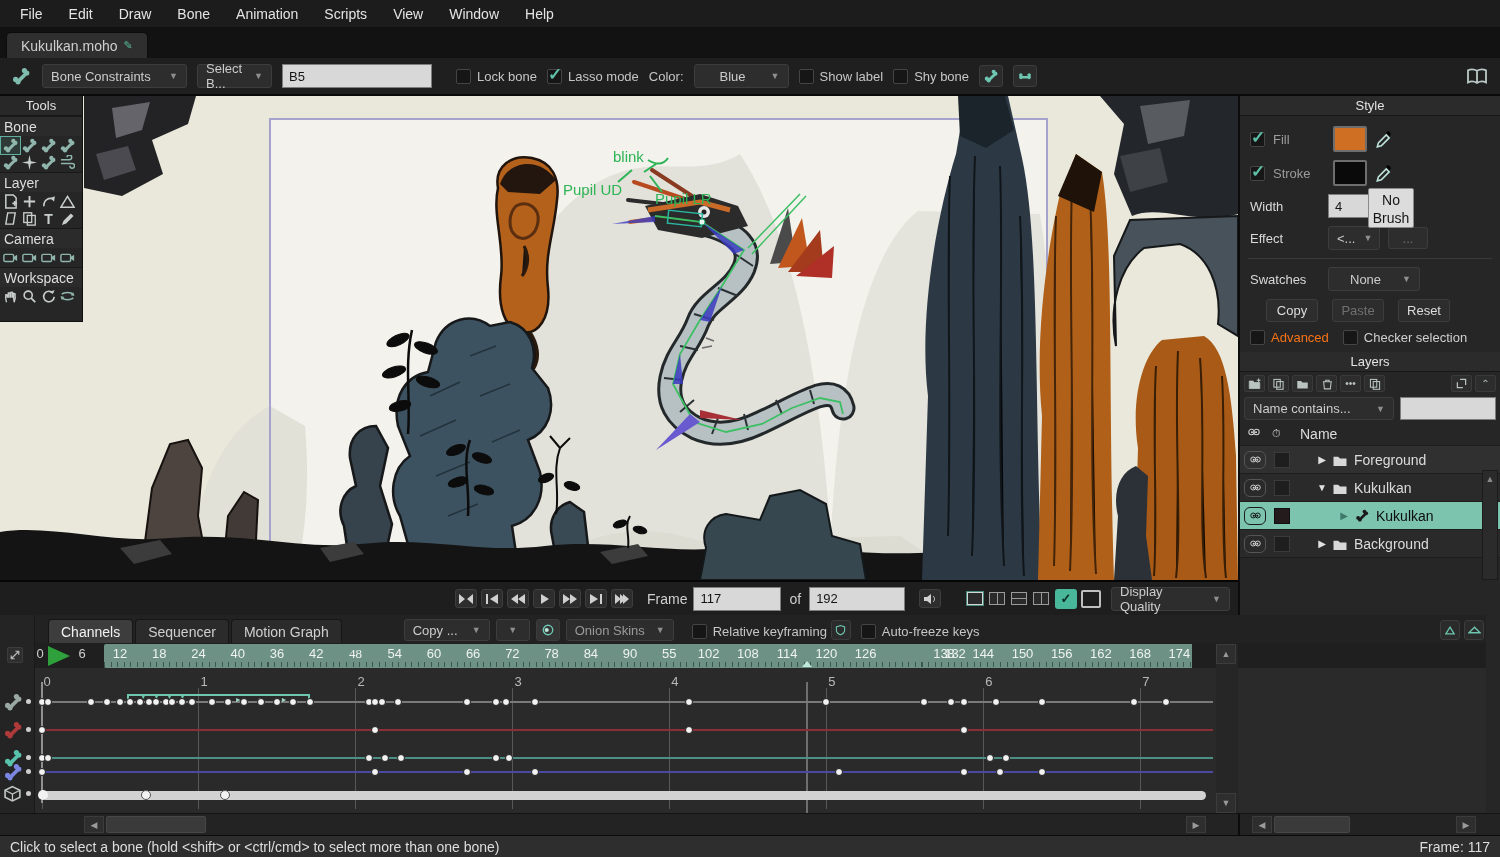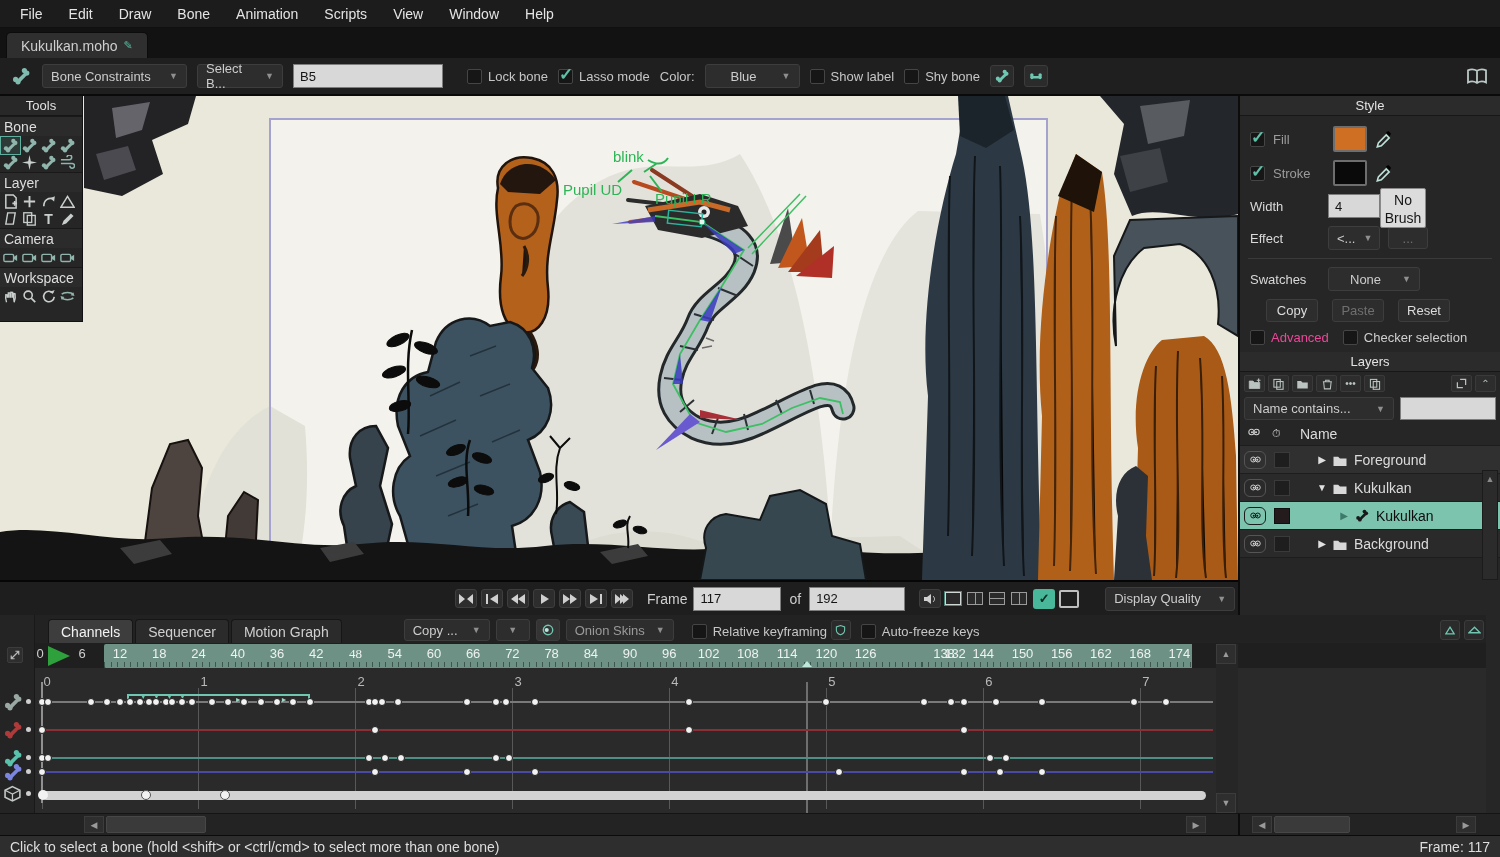--- a/index.html
+++ b/index.html
@@ -216,21 +216,21 @@
 <div id="options-bar" class="abs">
   <span class="tool-ic">
         <svg class="ic" viewBox="0 0 18 18" fill="currentColor">
           <use href="#i-bone"></use>
         </svg>
       </span>
   <div class="dd" style="width:145px">
     <span>Bone Constraints</span>
         <span class="arr">▼</span>
   </div>
-  <div class="dd" style="width:86px">
+  <div class="dd" style="width:75px">
     <span>Select B...</span>
         <span class="arr">▼</span>
   </div>
   <div class="input-light" style="width:150px">B5</div>
   <div class="cb-row" style="margin-left:14px">
     <span class="cb"></span>
     <span>Lock bone</span>
   </div>
   <div class="cb-row">
     <span class="cb on"></span>
@@ -549,21 +549,21 @@
     <div class="srow">
       <span class="cb on"></span>
       <span class="slabel" style="width:52px">Stroke</span>
       <span class="swatch" id="stroke-swatch" style="background: rgb(10, 10, 10);"></span>
       <span class="dropper">
             <svg class="ic" viewBox="0 0 16 16">
               <use href="#i-dropper"></use>
             </svg>
           </span>
     </div>
-    <div id="no-brush" class="abs" style="left:140px; top:66px">No Brush</div>
+    <div id="no-brush" class="abs" style="left:128px; top:66px">No Brush</div>
     <div class="srow">
       <span style="color:#d9d9d9; width:70px">Width</span>
       <div class="input-light" style="width:52px">4</div>
     </div>
     <div class="srow">
       <span style="color:#d9d9d9; width:70px">Effect</span>
       <div class="dd" style="width:52px">
         <span>&lt;...</span>
             <span class="arr">▼</span>
       </div>
@@ -577,21 +577,21 @@
             <span class="arr">▼</span>
       </div>
     </div>
     <div class="srow" style="gap:14px; padding-left:26px">
       <div class="btn" style="width:52px; height:23px">Copy</div>
       <div class="btn dim" style="width:52px; height:23px">Paste</div>
       <div class="btn" style="width:52px; height:23px">Reset</div>
     </div>
     <div class="srow" style="gap:6px">
       <span class="cb"></span>
-      <span style="color:#ec4899">Advanced</span>
+      <span style="color:#f97316">Advanced</span>
       <span class="cb" style="margin-left:8px"></span>
       <span style="color:#cfcfcf">Checker selection</span>
     </div>
   </div>
 
   <div class="panel-hd" style="margin-top:2px">Layers</div>
   <div style="position:relative">
     <div id="layers-toolbar">
       <span class="lt-btn">
             <svg style="width:13px;height:12px" viewBox="0 0 16 16" stroke="currentColor" fill="currentColor">
@@ -770,21 +770,21 @@
     <span class="vq" style="flex-direction:column">
           <span class="h" style="border-right:none;border-bottom:1px solid #9a9a9a"></span>
           <span class="h" style="border-right:none"></span>
         </span>
     <span class="vq">
           <span class="h"></span>
           <span class="h"></span>
         </span>
     <span style="width:22px; height:20px; background:#49b89a; border-radius:3px; color:#0c2b22; display:flex; align-items:center; justify-content:center; font-weight:bold">✓</span>
     <span style="width:20px; height:18px; border:2px solid #bfbfbf; border-radius:2px"></span>
-    <div class="dd" style="width:130px; margin-left:22px">
+    <div class="dd" style="width:119px; margin-left:6px">
       <span>Display Quality</span>
           <span class="arr">▼</span>
     </div>
   </div>
 </div>
 
 <div id="timeline" class="abs">
   <div id="tl-tabs">
     <div class="tl-tab active">Channels</div>
     <div class="tl-tab">Sequencer</div>
@@ -844,21 +844,21 @@
           <span class="rnum" style="left: 276.94px;">36</span>
           <span class="rnum" style="left: 316.18px;">42</span>
           <span class="rnum" style="left: 355.42px; font-family: Liberation Serif, serif;">48</span>
           <span class="rnum" style="left: 394.66px;">54</span>
           <span class="rnum" style="left: 433.9px;">60</span>
           <span class="rnum" style="left: 473.14px;">66</span>
           <span class="rnum" style="left: 512.38px;">72</span>
           <span class="rnum" style="left: 551.62px;">78</span>
           <span class="rnum" style="left: 590.86px;">84</span>
           <span class="rnum" style="left: 630.1px;">90</span>
-          <span class="rnum" style="left: 669.34px;">96</span>
+          <span class="rnum" style="left: 669.34px;">55</span>
           <span class="rnum" style="left: 708.58px;">102</span>
           <span class="rnum" style="left: 747.82px;">108</span>
           <span class="rnum" style="left: 787.06px;">114</span>
           <span class="rnum" style="left: 826.3px;">120</span>
           <span class="rnum" style="left: 865.54px; text-align: center;">126</span>
           <span class="rnum" style="left: 955px;">132</span>
           <span class="rnum" style="left: 944.02px;">138</span>
           <span class="rnum" style="left: 983.26px;">144</span>
           <span class="rnum" style="left: 1022.5px;">150</span>
           <span class="rnum" style="left: 1061.74px;">156</span>

